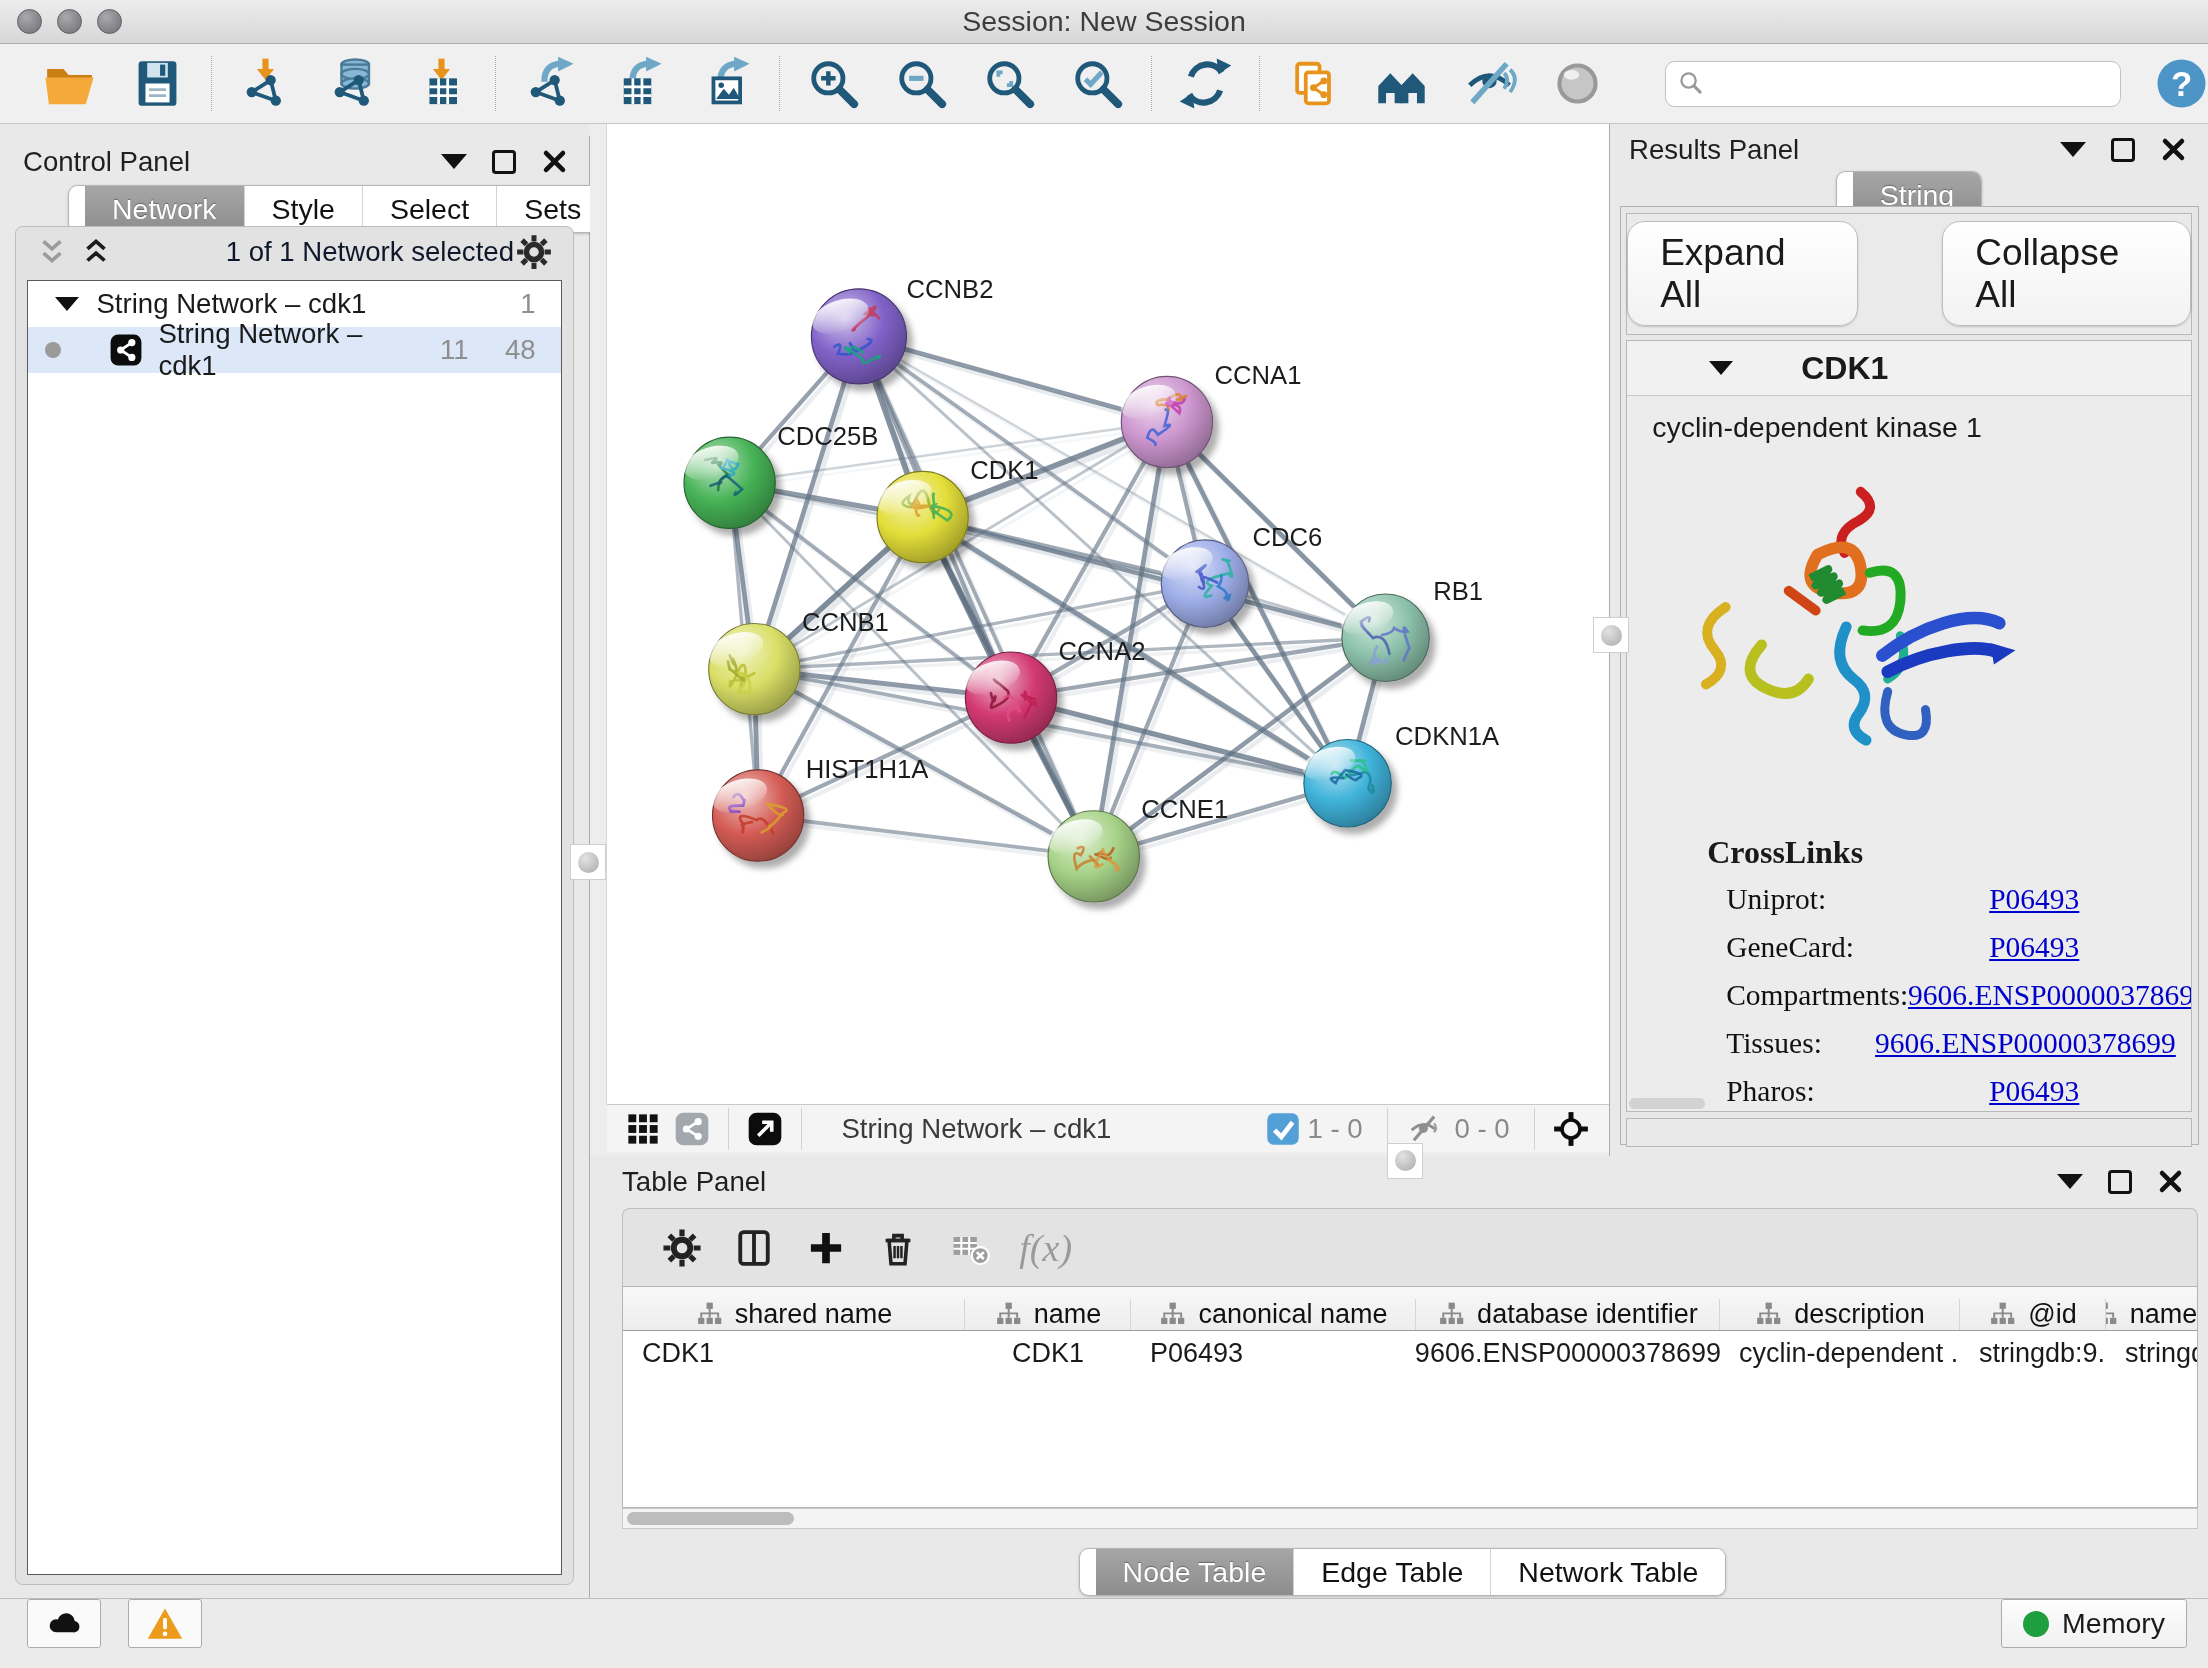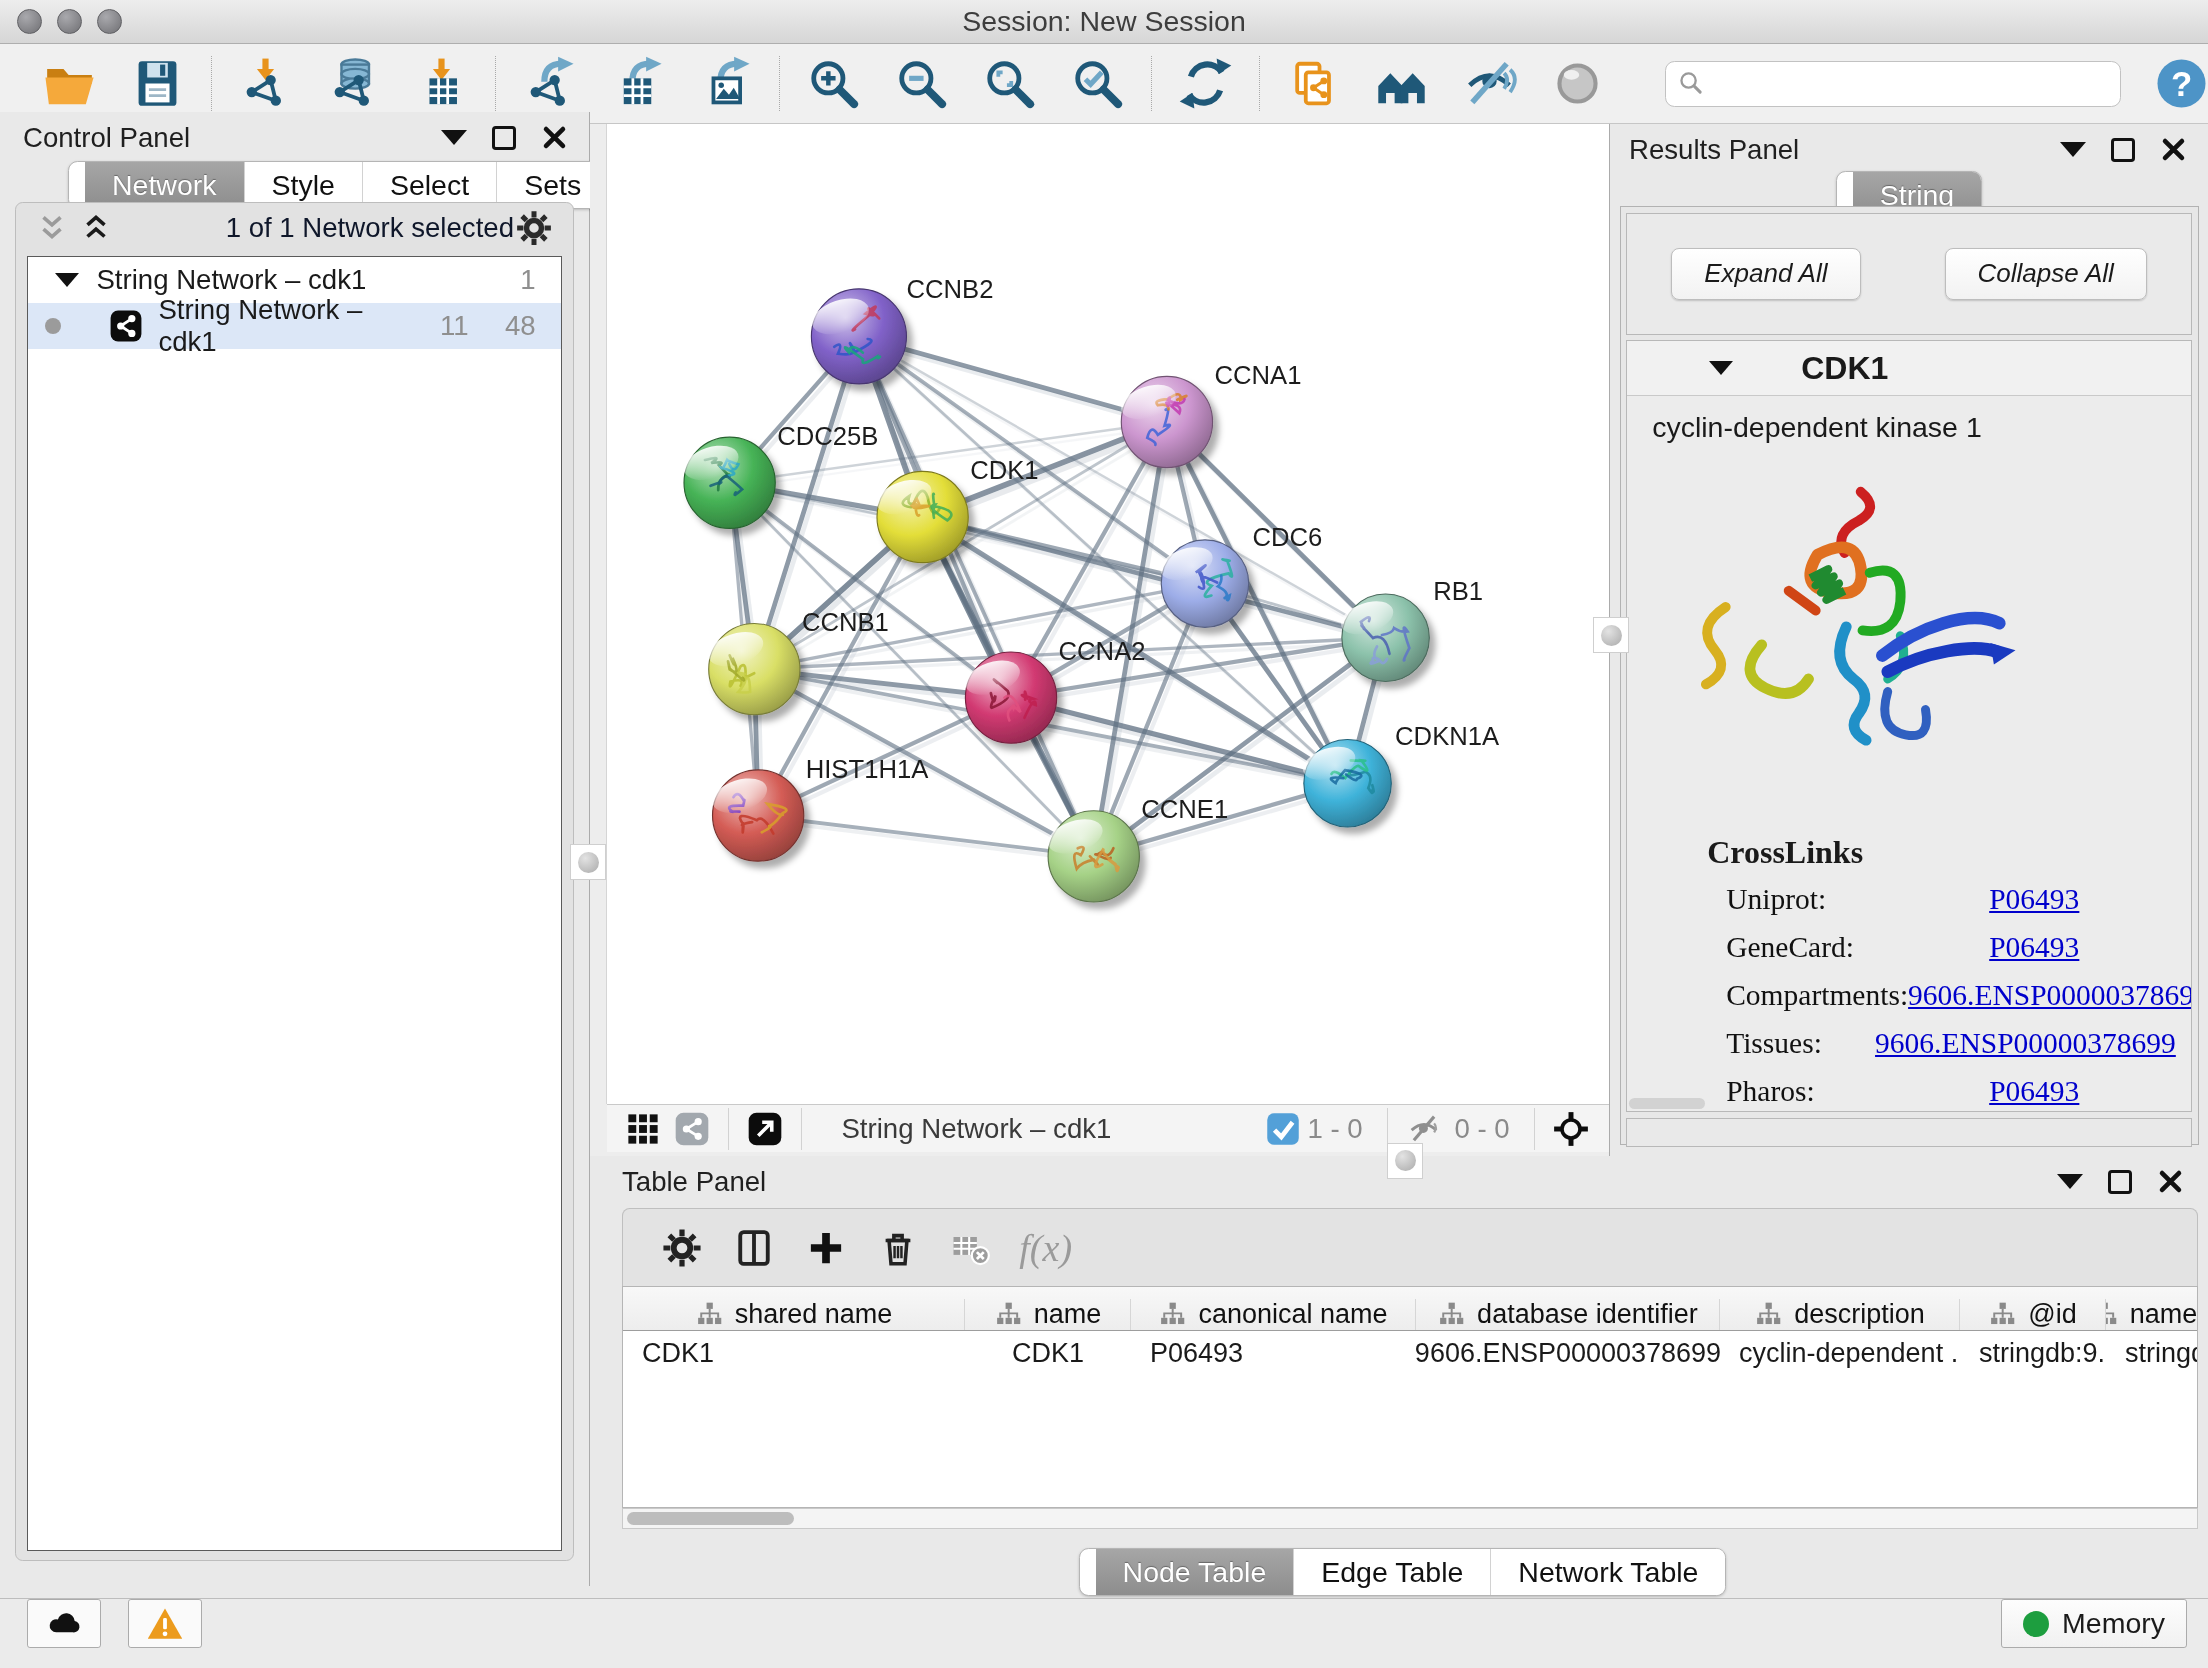--- a/index.html
+++ b/index.html
@@ -35,21 +35,21 @@
   .close-x svg { width:27px; height:27px; display:block; }
 
   
   .seg { display:inline-flex; border-radius:9.5px; overflow:hidden; border:1px solid #b5b5b5;
     background:#fff; box-shadow:0 1px 2.9px rgba(0,0,0,.2); }
   .seg .tab { padding:6.7px 27px; font-size:28.5px; color:#111; background:#fff; border-left:1px solid #d2d2d2; cursor:default; }
   .seg .tab:first-child { border-left:none;margin-left:16px; }
   .seg .tab.sel { background:linear-gradient(#a6a6a6,#8d8d8d); color:#fff; text-shadow:0 -1px 1px rgba(0,0,0,.35); }
 
   
-  .control-panel { position:absolute; left:0; top:112px; width:590px; height:1474px; background:#e9e9e9;
+  .control-panel { position:absolute; left:0; top:136px; width:590px; height:1474px; background:#e9e9e9;
     border-right:1.9px solid #ababab; }
   .cp-head { display:flex; align-items:center; justify-content:space-between; padding:9.5px 21px 3.8px 23px; }
   .cp-tabs { margin-left:68px; margin-top:3.8px; }
   .cp-box { position:absolute; left:15px; right:15px; top:90px; bottom:25px; background:#e2e2e2;
     border:1px solid #bdbdbd; border-radius:7.6px; }
   .cp-selrow { height:49px; display:flex; align-items:center; padding:0 19px; }
   .cp-selrow svg { width:34px; height:34px; }
   .sel-status { flex:1; text-align:right; font-size:27.6px; color:#0f172a; }
   .cp-tree { position:absolute; left:11.4px; right:11.4px; top:53px; bottom:9.5px; background:#fff; border:1.9px solid #5a5a5a; overflow:hidden; }
   .tree-row { height:46px; display:flex; align-items:center; font-size:27.6px; }
@@ -75,22 +75,22 @@
   .ns-name { flex:1; margin-left:28.5px; }
   .ns-count { color:#8a8a8a; margin:0 13.3px 0 5.7px; }
 
   
   .results-panel { position:absolute; left:1609px; top:124px; width:599px; height:1032px; background:#e9e9e9; border-left:1.9px solid #ababab; }
   .rp-head { display:flex; align-items:center; justify-content:space-between; padding:9.5px 21px 0 19px; }
   .rp-tabwrap { text-align:center; margin-top:5.7px; }
   .rp-outer { position:absolute; left:9.5px; right:9.5px; top:82px; bottom:11.4px; background:#e7e7e7; border:1px solid #b2b2b2; }
   .rp-buttons { margin:5.7px; border:1px solid #b8b8b8; background:#eaeaea; height:122px;
     display:flex; align-items:center; justify-content:center; gap:84px; }
-  .btn { background:linear-gradient(#ffffff,#f2f2f2); border:1px solid #bdbdbd; border-radius:8px;
-    font-size:26px; padding:9.5px 32px; box-shadow:0 1px 1.9px rgba(0,0,0,.18); cursor:default;font-style:italic; }
+  .btn { background:linear-gradient(#ffffff,#f2f2f2); border:1px solid #bdbdbd; border-radius:18px;
+    font-size:37px; padding:9.5px 32px; box-shadow:0 1px 1.9px rgba(0,0,0,.18); cursor:default; }
   .rp-section { margin:0 5.7px 5.7px 5.7px; border:1px solid #b8b8b8; background:#ececec; height:772px; }
   .rp-sec-head { height:55px; background:#f1f1f1; border-bottom:1px solid #c9c9c9; display:flex; align-items:center; }
   .rp-sec-head .tri-down { margin-left:82px; border-left-width:12.4px; border-right-width:12.4px; border-top-width:14.3px; }
   .gene-name { font-size:32px; font-weight:bold; margin-left:68px; }
   .rp-content { padding:15px 0 0 0; height:715px; background:#ececec; overflow:hidden; position:relative; }
   .gene-desc { font-size:28.5px; margin-left:25px; }
   .protein-wrap { position:absolute; left:46px; top:76px; width:361px; height:342px; }
   .protein-wrap svg { width:100%; height:100%; }
   .xl-title { font-family:"Liberation Serif", serif; font-weight:bold; font-size:32px; position:absolute; left:80px; top:438px; }
   .xl-rows { position:absolute; left:99px; top:487px; right:15px; }

